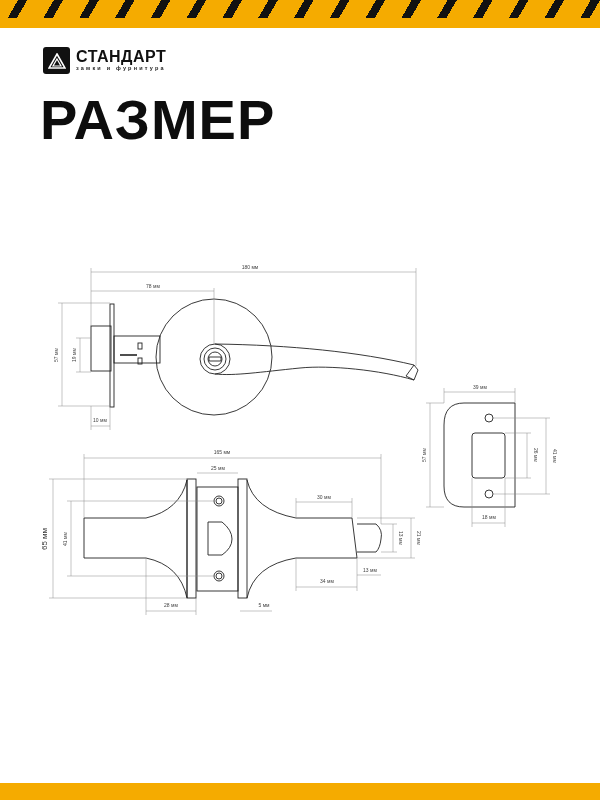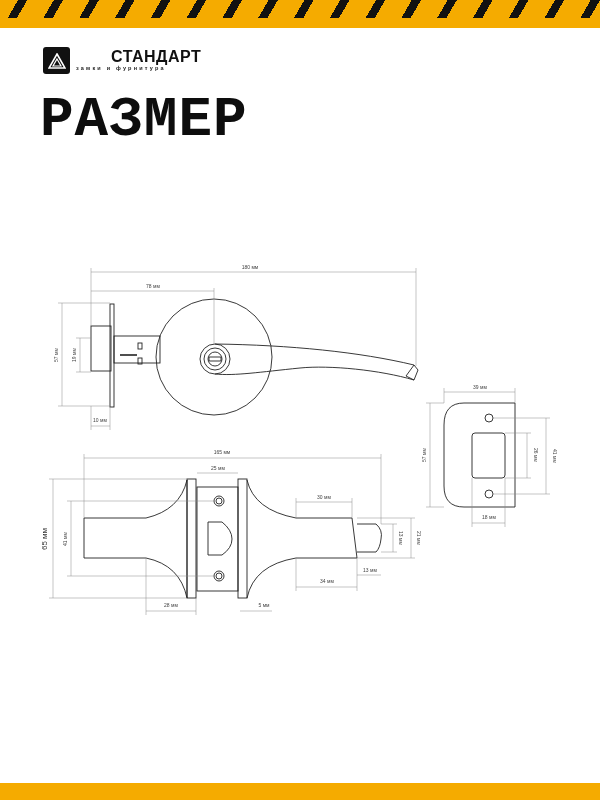--- a/index.html
+++ b/index.html
@@ -4,23 +4,23 @@
 <style>
   html,body{margin:0;padding:0;}
   body{width:600px;height:800px;position:relative;overflow:hidden;background:#fff;font-family:"Liberation Sans",sans-serif;}
   .top-stripe{position:absolute;left:0;top:0;width:600px;height:28px;background:#f5ab00;overflow:hidden;}
   .hazard{position:absolute;left:0;top:0;width:600px;height:18px;
     background:repeating-linear-gradient(-60deg,#f5ab00 0 9px,#111 9px 17px,#f5ab00 17px 31px);}
   .bottom-stripe{position:absolute;left:0;top:783px;width:600px;height:17px;background:#f5ab00;}
   .logo{position:absolute;left:43px;top:47px;display:flex;align-items:center;}
   .logo-box{width:27px;height:27px;background:#111;border-radius:3px;display:flex;align-items:center;justify-content:center;}
   .logo-text{margin-left:6px;}
-  .brand{font-weight:bold;font-size:16px;letter-spacing:0.5px;color:#111;line-height:16px;margin-left:35px;}
+  .brand{font-weight:bold;font-size:16px;letter-spacing:0.5px;color:#111;line-height:16px;}
   .tagline{font-size:5.5px;letter-spacing:2.2px;color:#222;line-height:7px;font-weight:bold;}
-  .title{position:absolute;left:40px;top:88px;font-size:56px;font-weight:900;font-family:Liberation Mono, monospace;color:#0d0d0d;letter-spacing:1px;line-height:64px;}
+  .title{position:absolute;left:40px;top:88px;font-size:56px;font-weight:900;font-family:Liberation Sans, sans-serif;color:#0d0d0d;letter-spacing:1px;line-height:64px;}
   .drawing{position:absolute;left:0;top:0;}
   .dim{font-size:5px;fill:#444;font-family:"Liberation Sans",sans-serif;}
 </style>
 </head>
 <body>
 
 <div class="top-stripe">
   <div class="hazard"></div>
 </div>
 

